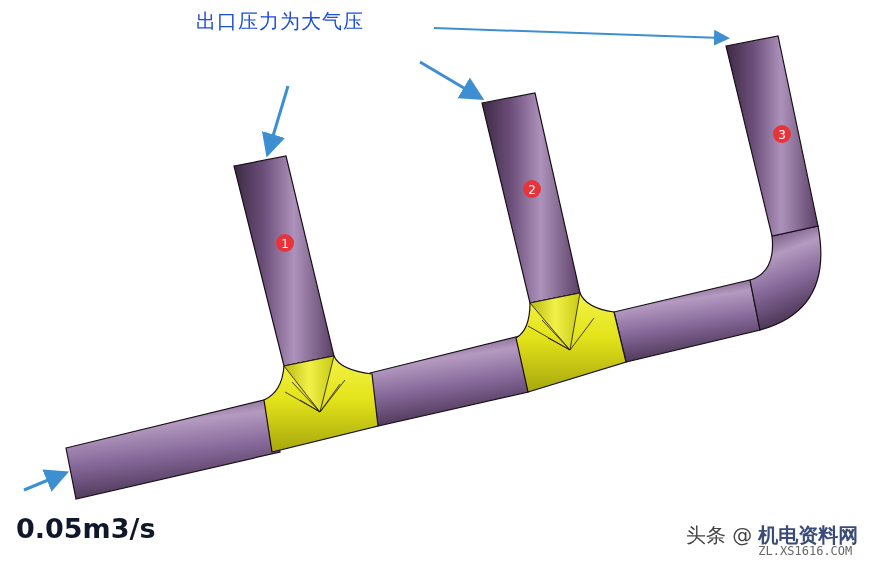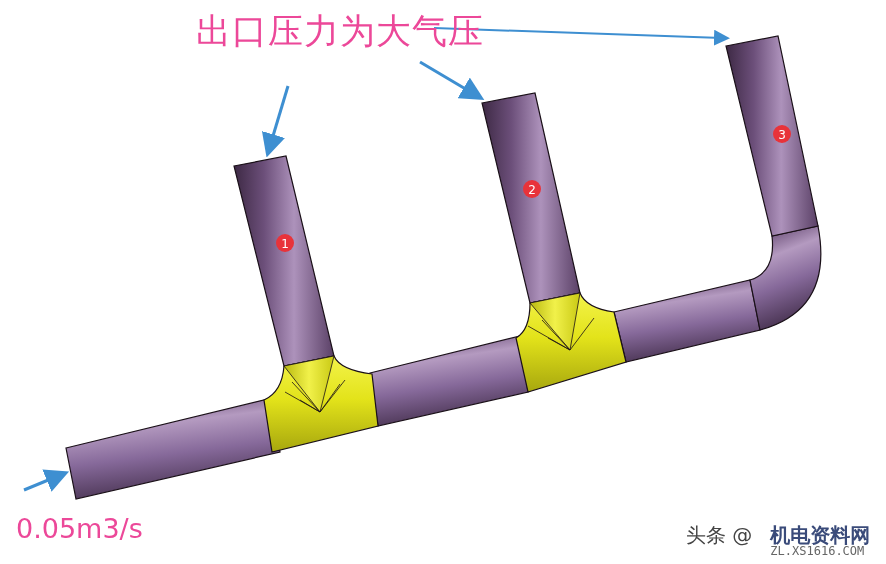--- a/index.html
+++ b/index.html
@@ -1,33 +1,34 @@
 <!DOCTYPE html>
 <html><head>
 <meta charset="utf-8">
 <style>
   html, body { margin: 0; padding: 0; background: #ffffff; }
   #stage { position: relative; width: 886px; height: 564px; overflow: hidden; background: #ffffff; }
   #stage svg { position: absolute; left: 0; top: 0; }
   .title {
     position: absolute; left: 196px; top: 8px;
-    font-family: "DejaVu Sans", sans-serif; font-size: 35px; color: #ec4899;
+    font-family: "DejaVu Sans", sans-serif; font-size: 20px; color: #1d4ed8;
     letter-spacing: 1px; white-space: nowrap;
   }
   .flow {
     position: absolute; left: 16px; top: 513px;
-    font-family: "DejaVu Sans", sans-serif; font-size: 27px; color: #ec4899;
+    font-family: "DejaVu Sans", sans-serif; font-size: 27px; color: #0f172a;
     white-space: nowrap;
+    font-weight: bold;
   }
   .wm {
     position: absolute; left: 686px; top: 522px;
     font-family: "DejaVu Sans", sans-serif; font-size: 20px; color: #444;
     white-space: nowrap; display: flex; 
   }
-  .wm .site { color: #3a4b7a; font-weight: bold; margin-left: 18px; position: relative; }
+  .wm .site { color: #3a4b7a; font-weight: bold; margin-left: 6px; position: relative; }
   .wm .url { position: absolute; left: 0; top: 22px; font-family: "DejaVu Sans Mono", monospace; font-size: 12px; color: #666; font-weight: normal; }
   .badge text { font-family: "DejaVu Sans", sans-serif; }
 </style>
 </head>
 <body>
 
 <div id="stage">
   <svg width="886" height="564" viewBox="0 0 886 564">
     <defs>
       <linearGradient id="gMain" x1="0" y1="0" x2="0" y2="1" gradientTransform="rotate(-15 .5 .5)">

